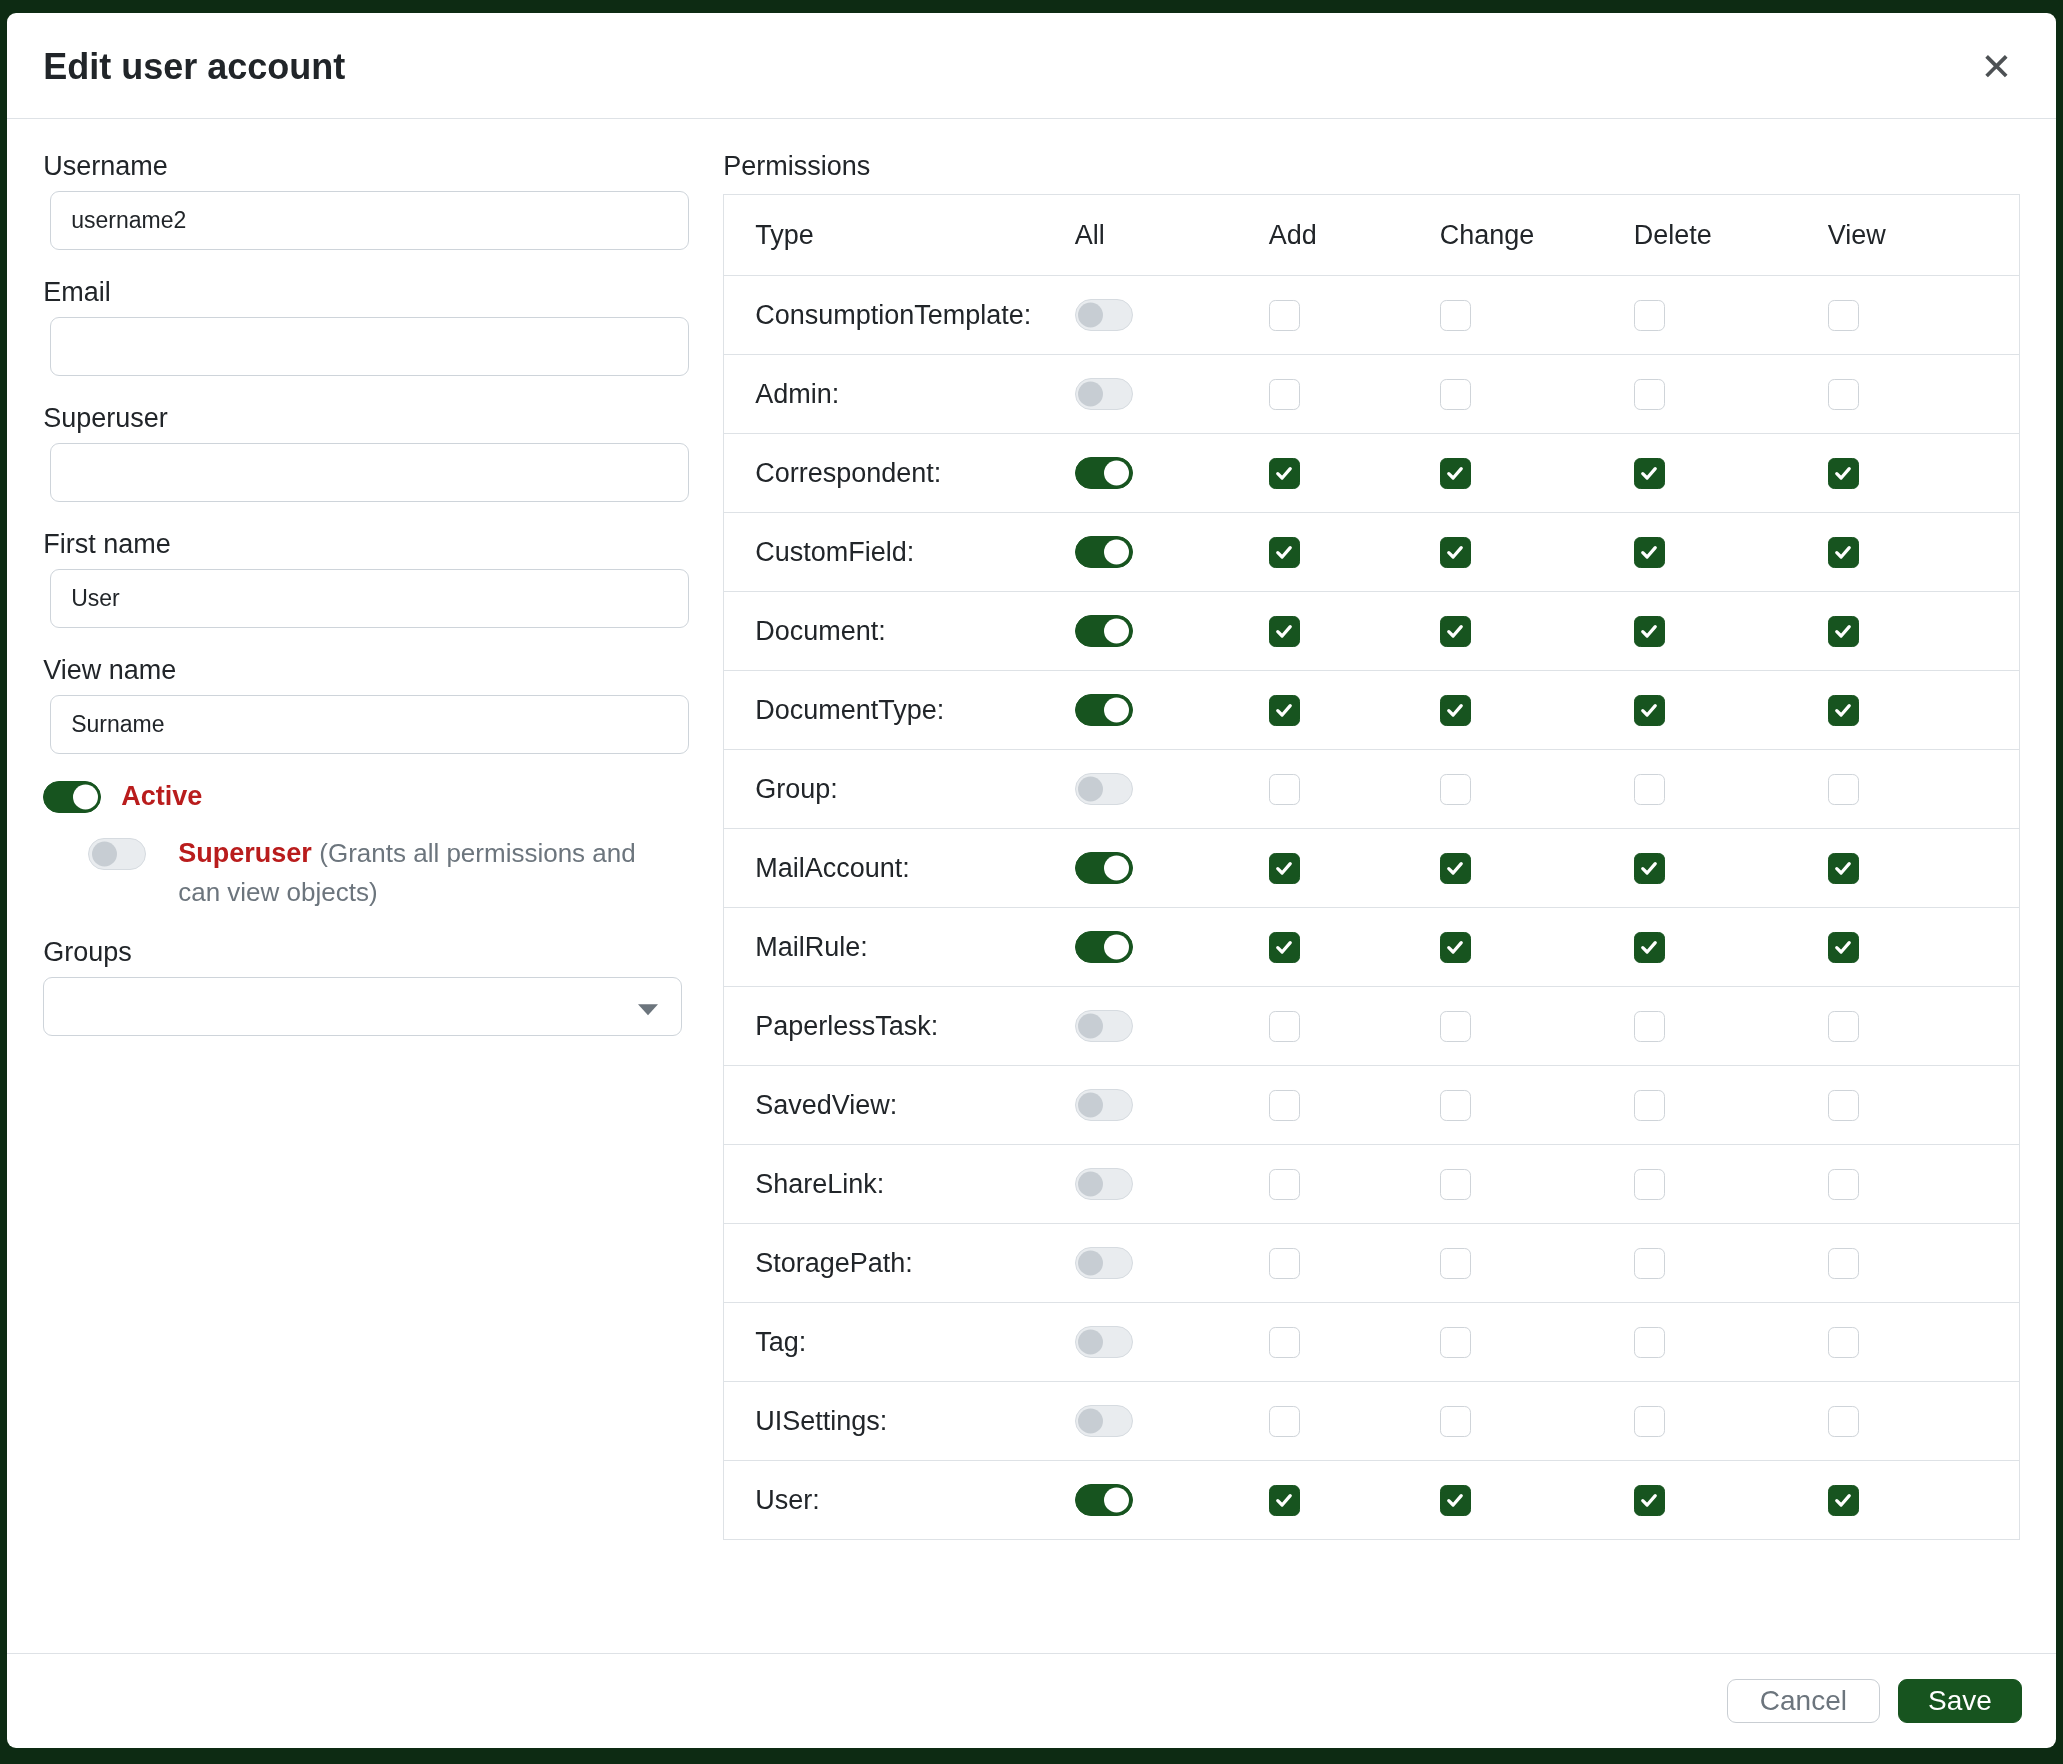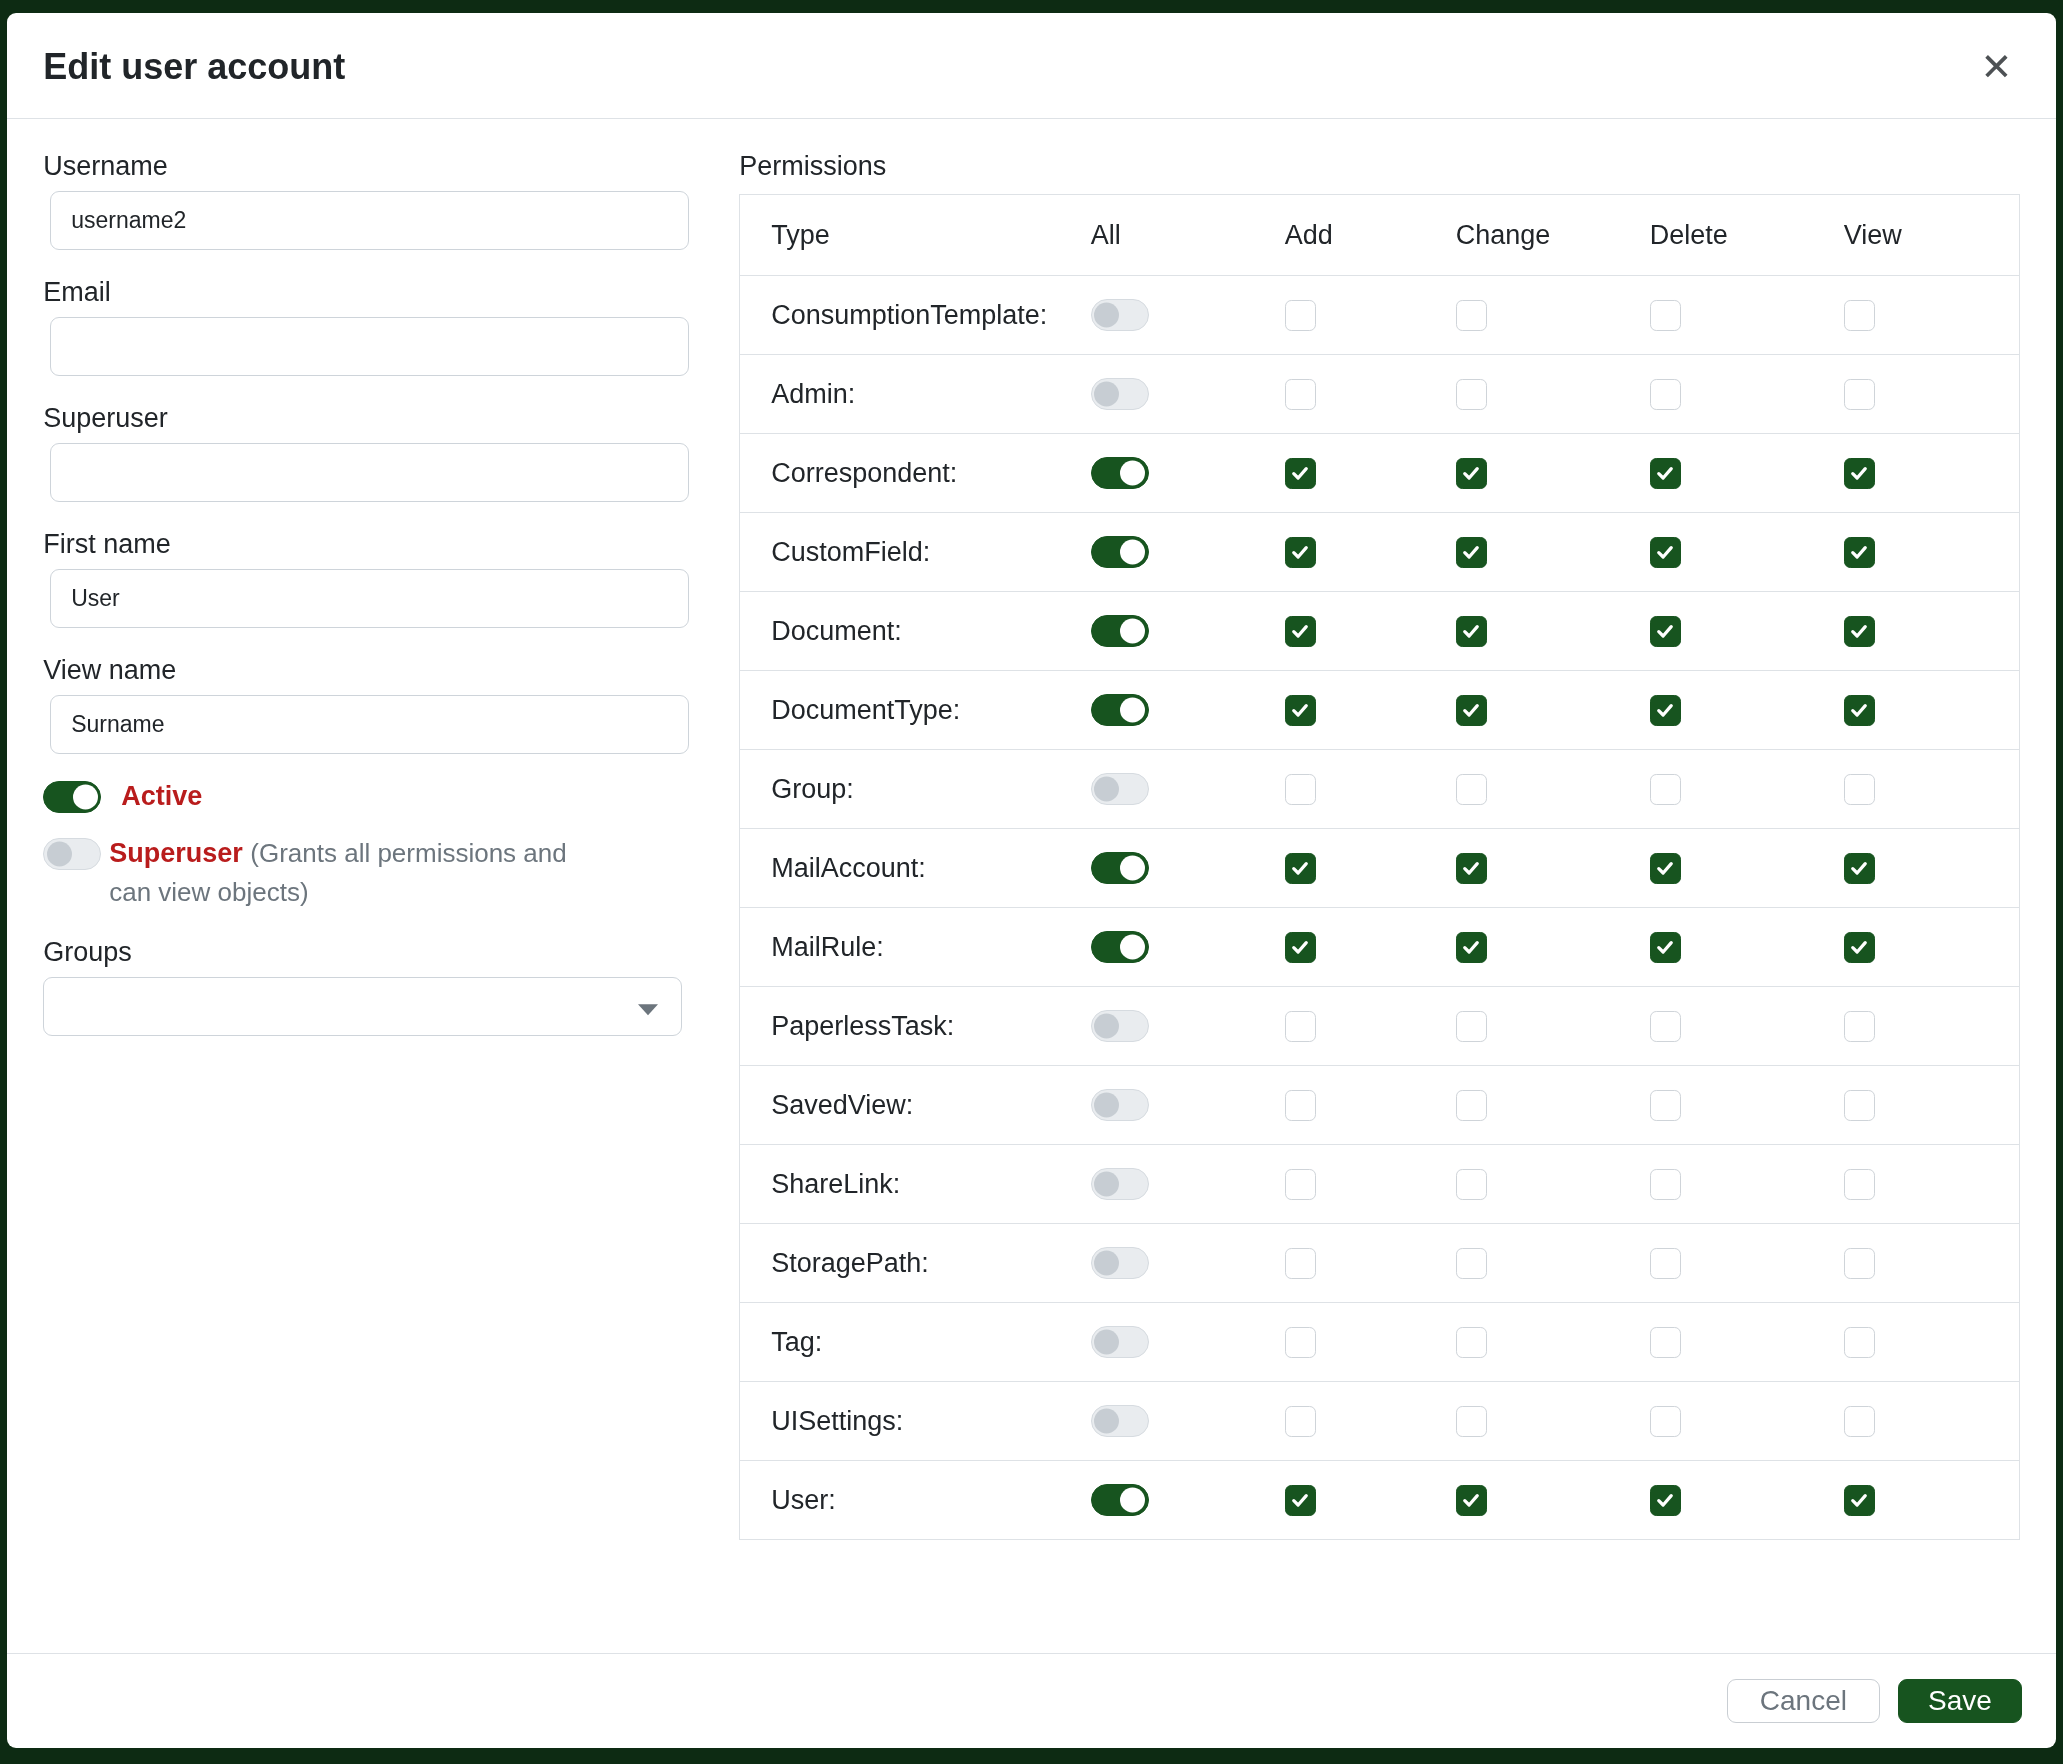--- a/index.html
+++ b/index.html
@@ -26,21 +26,21 @@
   }
   .modal-title { font-size:36px; font-weight:700; color:#212529; }
   .close-btn {
     width:47px; height:47px; border:none; background:transparent;
     font-size:38px; line-height:47px; color:#4d5154; cursor:pointer;
     display:flex; align-items:center; justify-content:center;
   }
   
   .modal-body { flex:1; display:flex; padding:32px 36px 0 36px; overflow:hidden; }
   .left-col { width:639px; flex-shrink:0; }
-  .right-col { flex:1; margin-left:57px; min-width:0; }
+  .right-col { flex:1; margin-left:41px; min-width:0; }
 
   .field-group { margin-bottom:27px; }
   .field-label { display:block; font-size:27px; color:#212529; margin-bottom:9px; }
   .text-input {
     width:100%; height:59px; border:0.9px solid #ced4da; border-radius:9px;
     padding:0 20px; font-size:23px; color:#212529;
     font-family:"Liberation Sans", sans-serif; background:#fff; outline:none;margin-left:7px;
   }
 
   
@@ -51,21 +51,21 @@
   }
   .switch .knob {
     position:absolute; top:50%; transform:translateY(-50%);
     left:2.7px; width:25px; height:25px; border-radius:50%;
     background:#c7cdd3;
   }
   .switch.on { background:#17541f; border-color:#17541f; }
   .switch.on .knob { left:auto; right:2.7px; background:#ffffff; }
 
   .toggle-row { display:flex; align-items:center; gap:20px; margin:3.6px 0 21.6px 0; }
-  .toggle-row-top { display:flex; align-items:flex-start; gap:8px; margin-bottom:25px; }
+  .toggle-row-top { display:flex; align-items:flex-start; gap:32px; margin-bottom:25px;justify-content:flex-end; }
   .toggle-row-top .switch { margin-top:3.6px; }
   .toggle-label { font-size:27px; font-weight:600; color:#b91c1c; }
   .toggle-text { font-size:27px; line-height:1.45; max-width:504px; }
   .toggle-hint { font-size:26px; color:#6c757d; font-weight:400; }
 
   
   .select-box {
     position:relative; width:100%; height:59px;
     border:0.9px solid #ced4da; border-radius:9px; background:#fff; cursor:pointer;
   }

